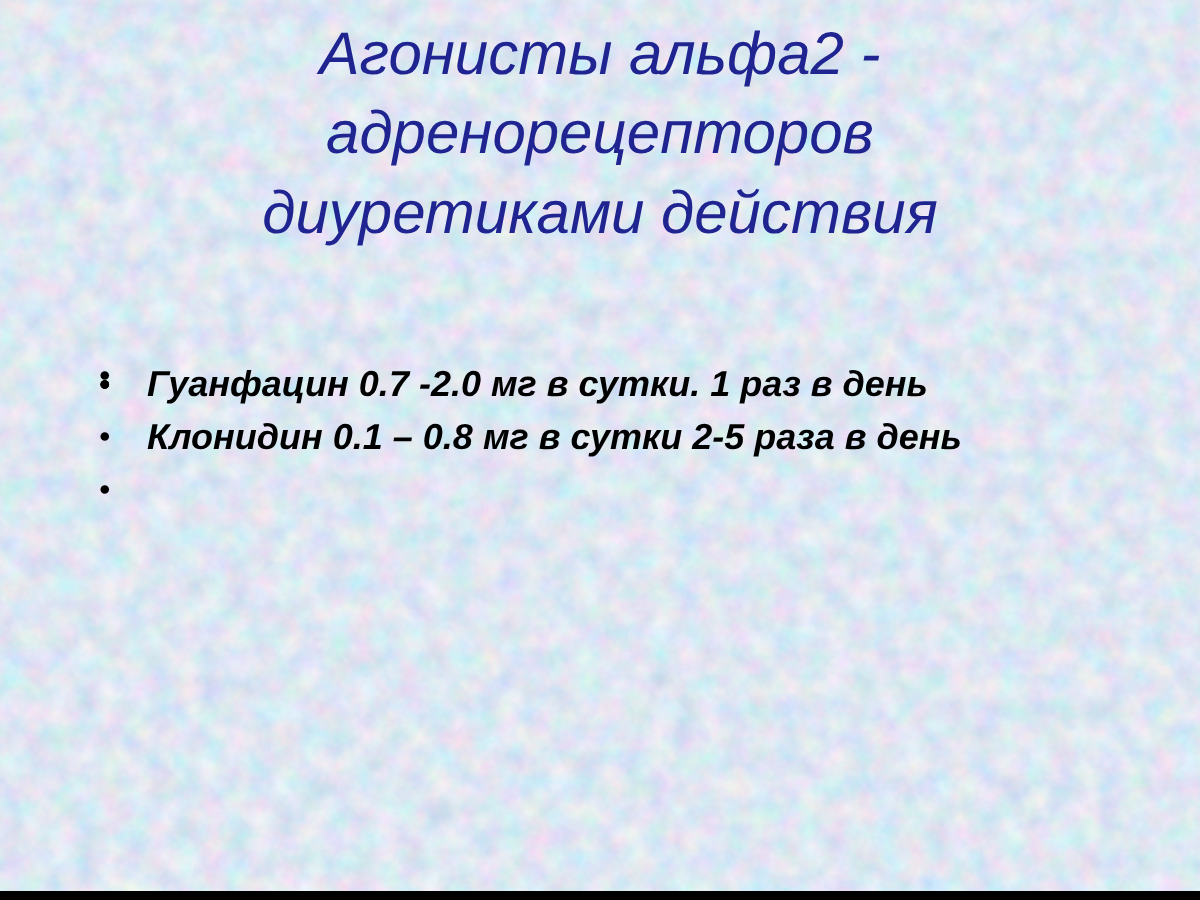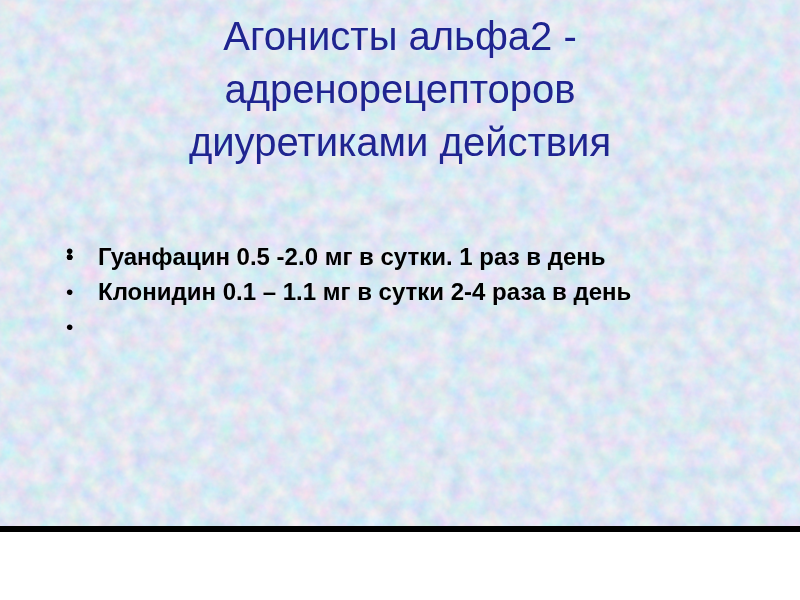--- a/index.html
+++ b/index.html
@@ -1,23 +1,24 @@
 <!DOCTYPE html>
 <html><head>
 <meta charset="utf-8">
 <style>
   html, body { margin: 0; padding: 0; }
   body { width: 800px; height: 600px; }
   .slide {
     position: relative;
     width: 800px;
-    height: 532px;
+    height: 600px;
     overflow: hidden;
     background-color: #b7d7f0;
     font-family: "Liberation Sans", "DejaVu Sans", sans-serif;
+    font-style: italic;
   }
   .bg-tex {
     position: absolute;
     left: 0; top: 0;
     width: 800px; height: 600px;
     display: block;
   }
   .title {
     position: absolute;
     left: 30px; top: 10px;
@@ -89,26 +90,26 @@
       <li class="bullet">
         <span class="dot">•</span>
       </li>
 
       <li class="bullet">
         <span class="dot">•</span>
       </li>
 
       <li class="bullet">
         <span class="dot">•</span>
-        <span class="bullet-text">Гуанфацин 0.5 -2.0 мг в сутки. 1 раз в день</span>
+        <span class="bullet-text">Гуанфацин 0.7 -2.0 мг в сутки. 1 раз в день</span>
       </li>
 
       <li class="bullet">
         <span class="dot">•</span>
-        <span class="bullet-text">Клонидин 0.1 – 1.1 мг в сутки 2-4 раза в день</span>
+        <span class="bullet-text">Клонидин 0.1 – 0.8 мг в сутки 2-5 раза в день</span>
       </li>
 
       <li class="bullet">
         <span class="dot">•</span>
       </li>
     </ul>
 
   <div class="bottom-bar" style="background-color: rgb(0, 0, 0);"></div>
 </div>
 

